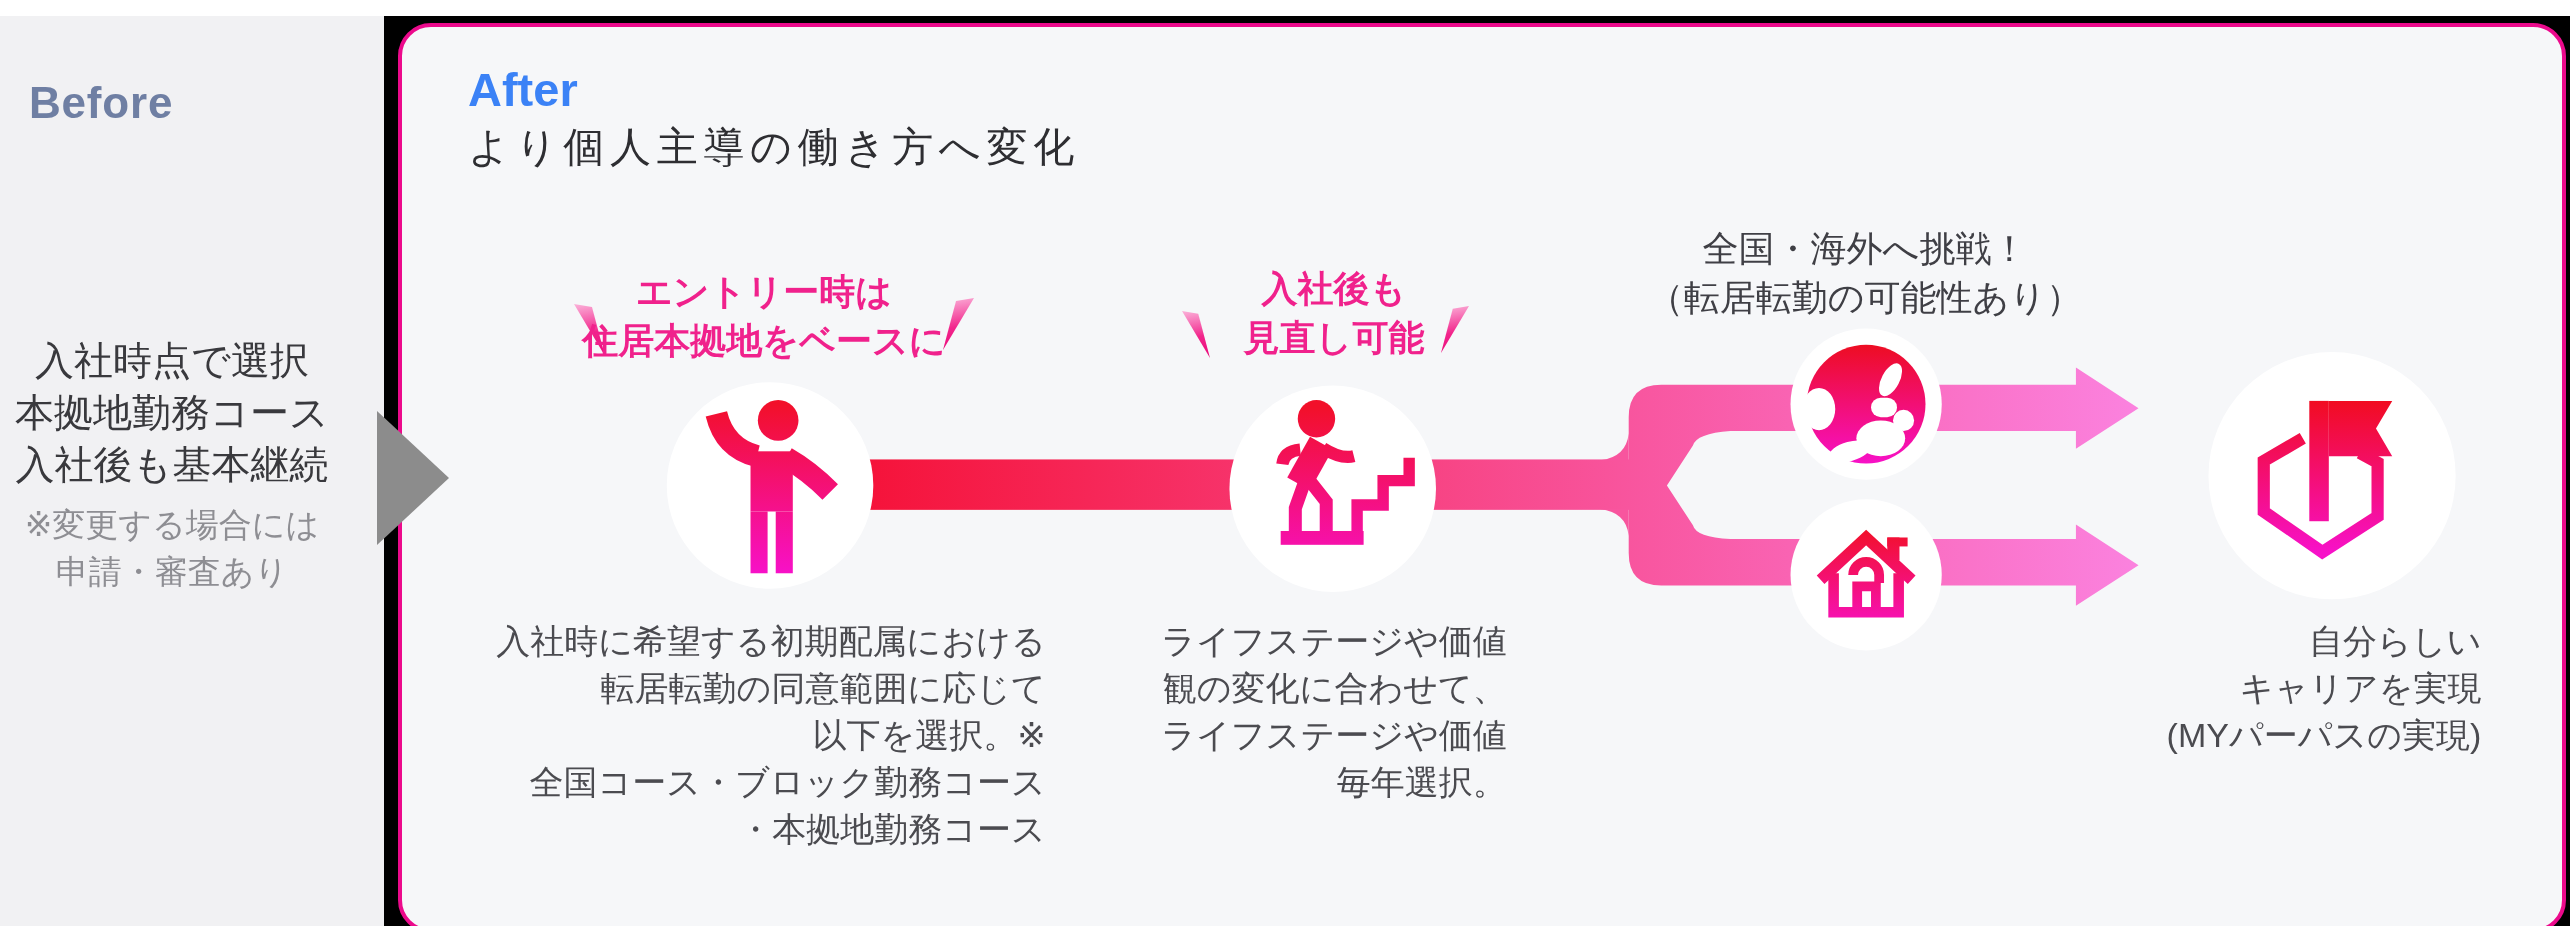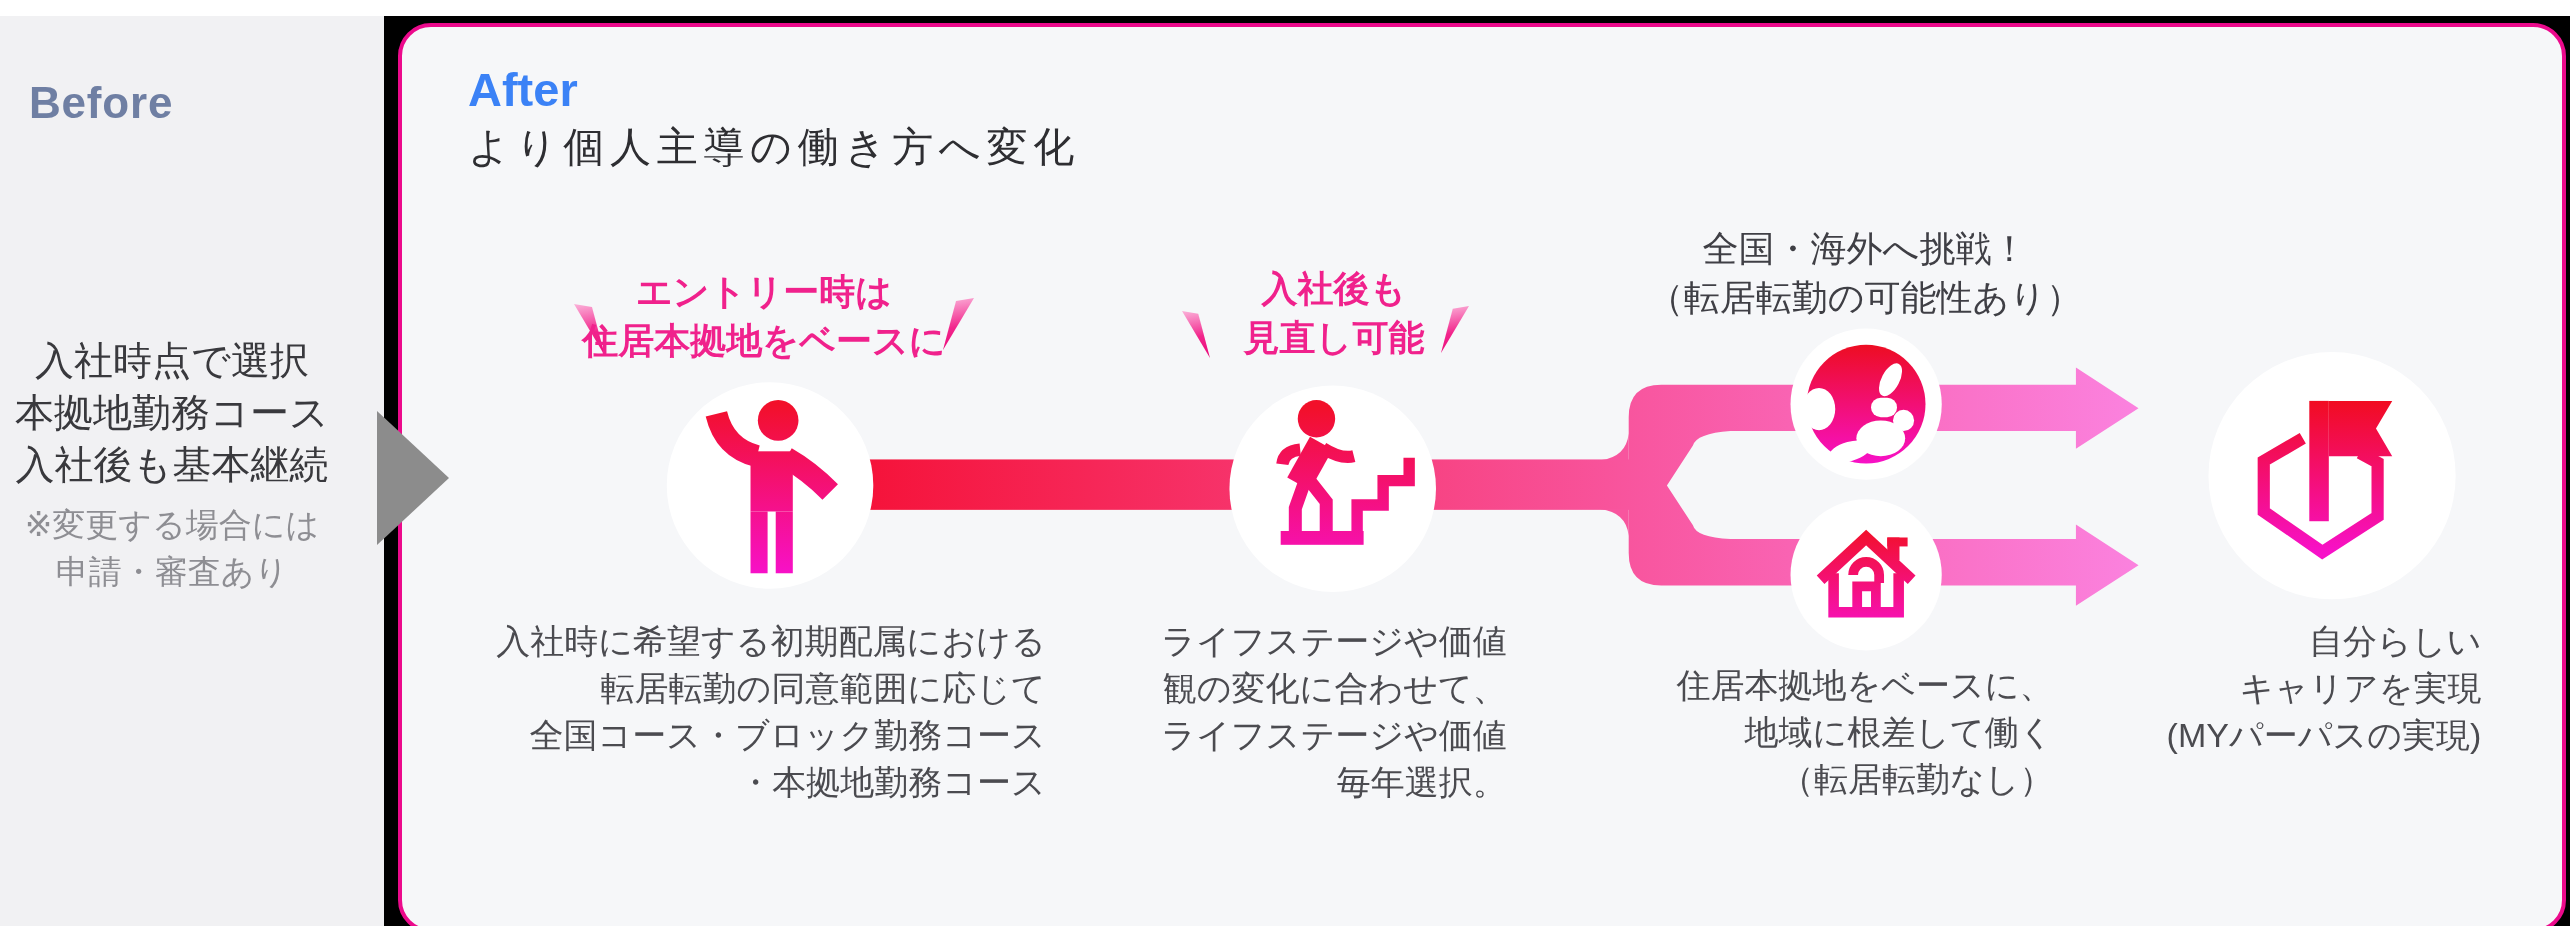--- a/index.html
+++ b/index.html
@@ -168,36 +168,32 @@
   <div class="wedge wedge-right" style="left:1441px;top:306px;width:28px;height:47px;"></div>
 
   <div class="cblock branch-label" style="left:1865px;top:224px;">
     <div class="line">全国・海外へ挑戦！</div>
     <div class="line">（転居転勤の可能性あり）</div>
   </div>
 
   <div class="cblock caption" style="left:771px;top:618px;">
     <div class="line">入社時に希望する初期配属における</div>
     <div class="line">転居転勤の同意範囲に応じて</div>
+    <div class="line">以下を選択。※</div>
     <div class="line">全国コース・ブロック勤務コース</div>
     <div class="line">・本拠地勤務コース</div>
   </div>
 
   <div class="cblock caption" style="left:1334px;top:618px;">
     <div class="line">ライフステージや価値</div>
     <div class="line">観の変化に合わせて、</div>
     <div class="line">ライフステージや価値</div>
     <div class="line">毎年選択。</div>
   </div>
 
-  <div class="cblock caption" style="left:1865px;top:662px;">
-    <div class="line">住居本拠地をベースに、</div>
-    <div class="line">地域に根差して働く</div>
-    <div class="line">（転居転勤なし）</div>
-  </div>
 
   <div class="cblock caption" style="left:2324px;top:618px;">
     <div class="line">自分らしい</div>
     <div class="line">キャリアを実現</div>
     <div class="line">(MYパーパスの実現)</div>
   </div>
 
 </div>
 
 

